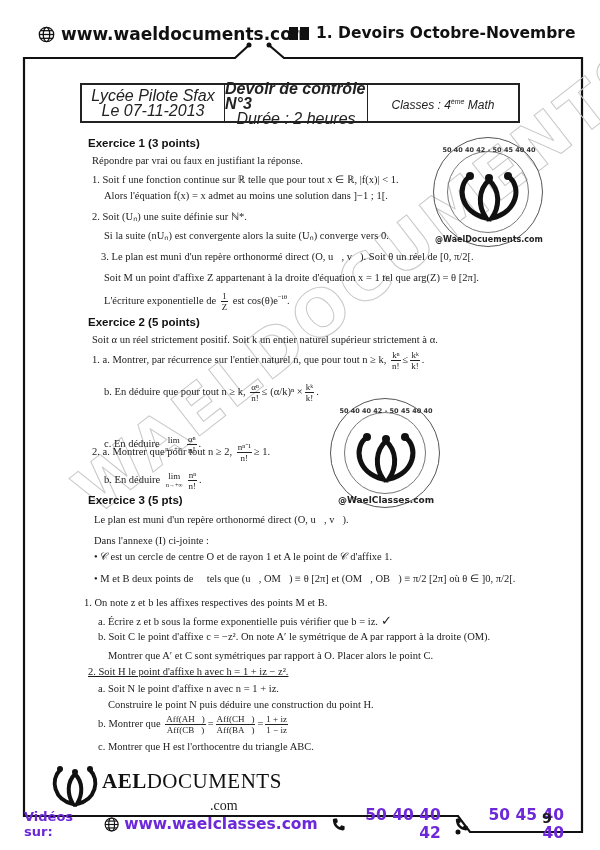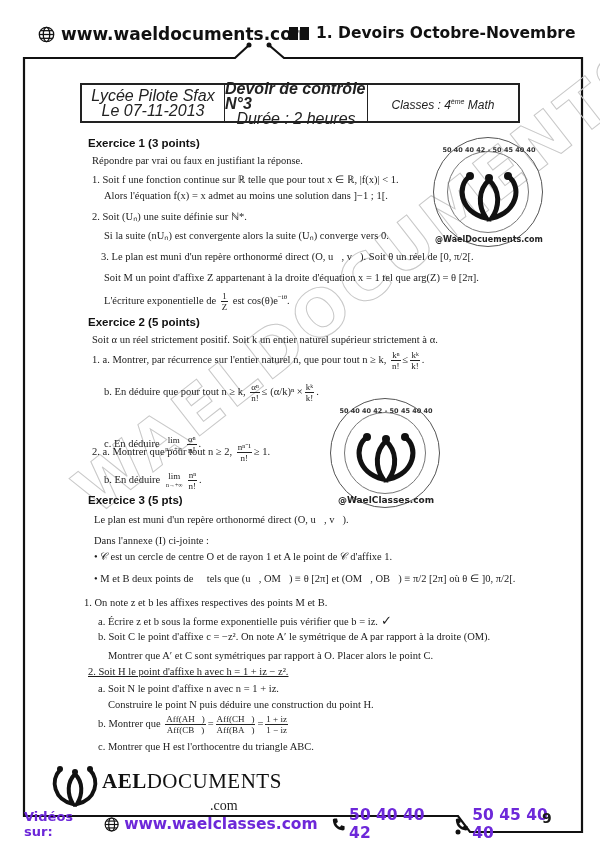--- a/index.html
+++ b/index.html
@@ -39,21 +39,21 @@
   .watermark { position: absolute; left: 60px; top: 470px; transform: rotate(-38deg); transform-origin: left top; font-family: "DejaVu Sans", sans-serif; font-weight: bold; font-size: 64px; letter-spacing: 4px; color: transparent; -webkit-text-stroke: 1px #c8c8c8; white-space: nowrap; }
 
   .footer-logo { position: absolute; left: 50px; top: 762px; display: flex; align-items: flex-end; }
   .footer-logo .brand { font-family: "Liberation Serif", serif; font-size: 21px; color: #111; letter-spacing: 0.5px; margin-left: 2px; margin-bottom: 14px; }
   .footer-logo .brand b { font-weight: bold; }
   .footer-logo .dotcom { position: absolute; left: 160px; top: 30px; font-family: "Liberation Serif", serif; font-size: 14px; color: #222; margin-top: 6px; }
 
   .bottombar { position: absolute; top: 812px; left: 24px; width: 540px; height: 24px; font-family: "DejaVu Sans", sans-serif; font-weight: bold; color: #6d28d9; display: flex; align-items: center; }
   .bottombar .vlabel { font-size: 13px; margin-right: 6px; }
   .bottombar .vsite { font-size: 15.5px; margin-left: 5px; }
-  .bottombar .phone { font-size: 15.5px; margin-left: 14px; display: flex; align-items: center; gap: 4px; }
+  .bottombar .phone { font-size: 15.5px; margin-left: 14px; display: flex; align-items: center; gap: 4px; text-align: right; }
   .phone-icon { width: 15px; height: 15px; }
   .pagenum { position: absolute; left: 542px; top: 810px; font-family: "DejaVu Sans", sans-serif; font-weight: bold; font-size: 14px; }
   .check { font-family: "DejaVu Sans", sans-serif; font-size: 13px; margin-left: 3px; }
 </style>
 </head>
 <body>
 
 <svg class="frame-svg" viewBox="0 0 600 850">
   <g stroke="#111" stroke-width="2.2" fill="none">
     <path d="M24 790 L24 58 L235 58 L248 46"></path>

